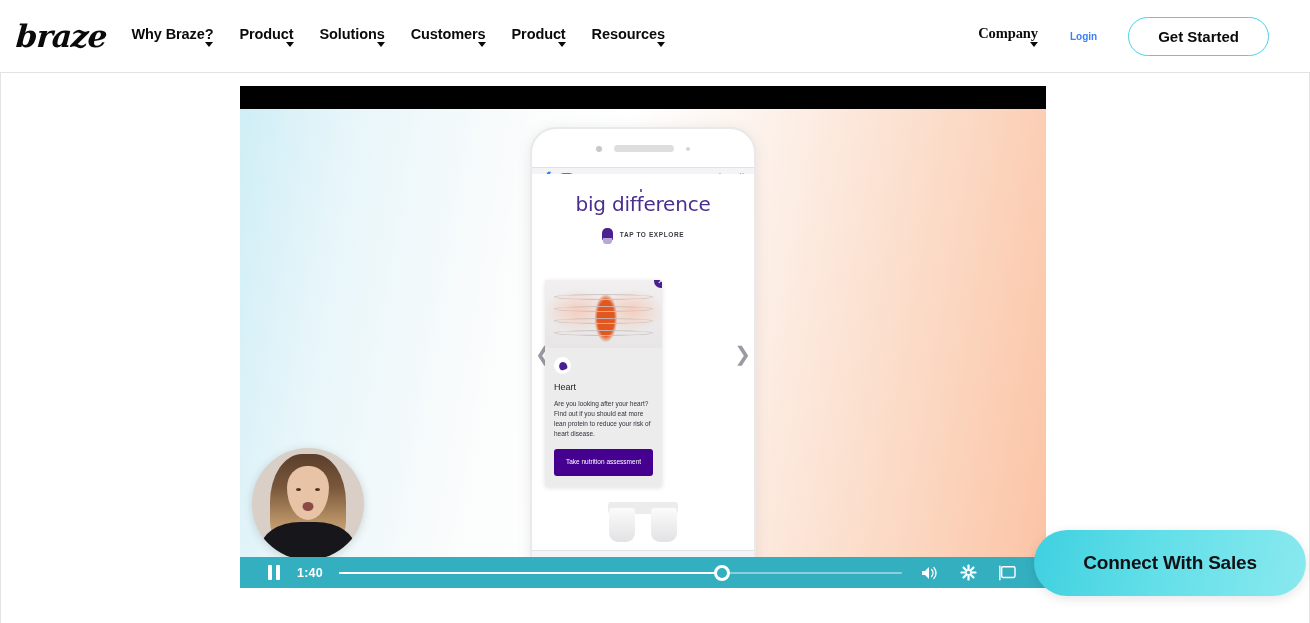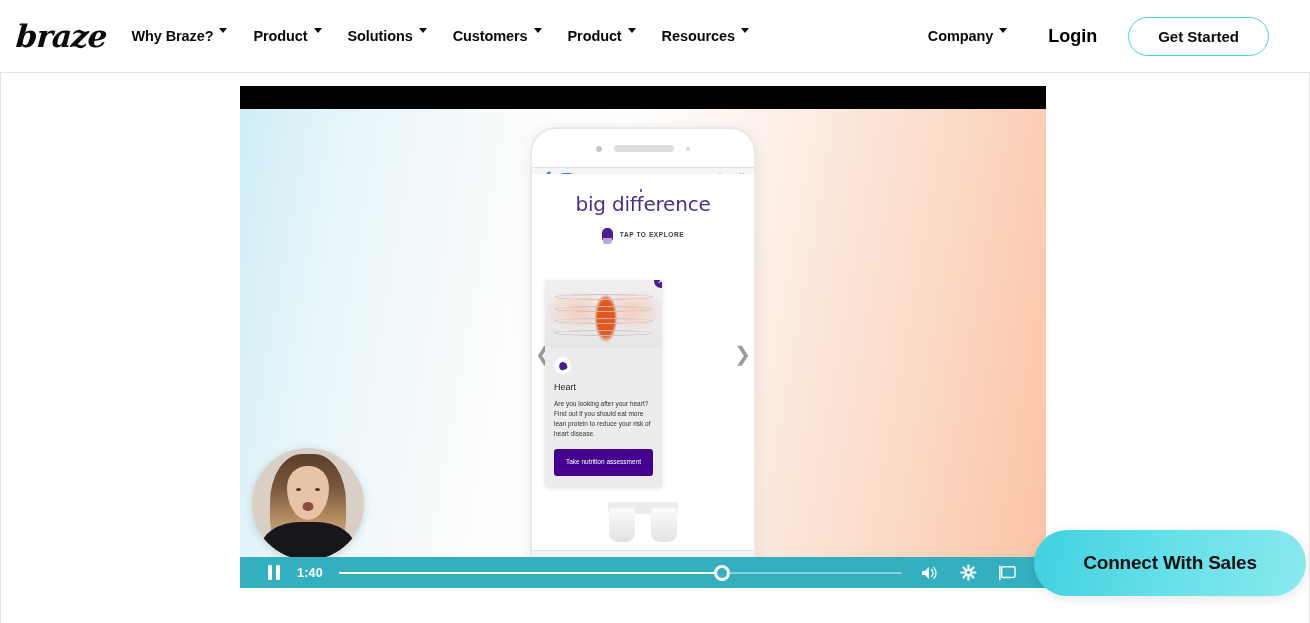--- a/index.html
+++ b/index.html
@@ -26,40 +26,41 @@
     font-weight: 700;
     font-size: 31px;
     letter-spacing: -1px;
     color: #0a0a0a;
     cursor: pointer;
     line-height: 1;
     transform: skewX(-4deg);
   }
   .main-nav { display: flex; align-items: center; margin-left: 25px; }
   .nav-item {
-    display: flex; align-items: flex-start;
+    display: flex; align-items: flex-end;
     font-size: 14.5px; font-weight: 700; color: #0a0a0a;
     margin-right: 26px; cursor: pointer; white-space: nowrap;
     letter-spacing: -0.1px;
+    flex-direction: column;
   }
   .nav-item .caret {
     display: inline-block; margin-left: 6px;
     width: 0; height: 0;
     border-left: 4.5px solid transparent;
     border-right: 4.5px solid transparent;
     border-top: 5px solid #0a0a0a;
   }
   .header-right {
     margin-left: auto; display: flex; align-items: center;
     margin-right: 41px;
   }
-  .header-right .nav-item { margin-right: 0; }
+  .header-right .nav-item { margin-right: 0; font-family: Liberation Serif, serif; }
   .login-link {
-    font-size: 18px; font-weight: 700; color: #000000;
-    margin-left: 41px; cursor: pointer;
+    font-size: 10px; font-weight: 700; color: #3b82f6;
+    margin-left: 32px; cursor: pointer;
   }
   .get-started-btn {
     margin-left: 31px;
     border: 1.5px solid #46d3ea;
     border-radius: 26px;
     padding: 10px 29px;
     font-size: 15px; font-weight: 700; color: #0a0a0a;
     background: #fff; cursor: pointer; white-space: nowrap;
   }
 

